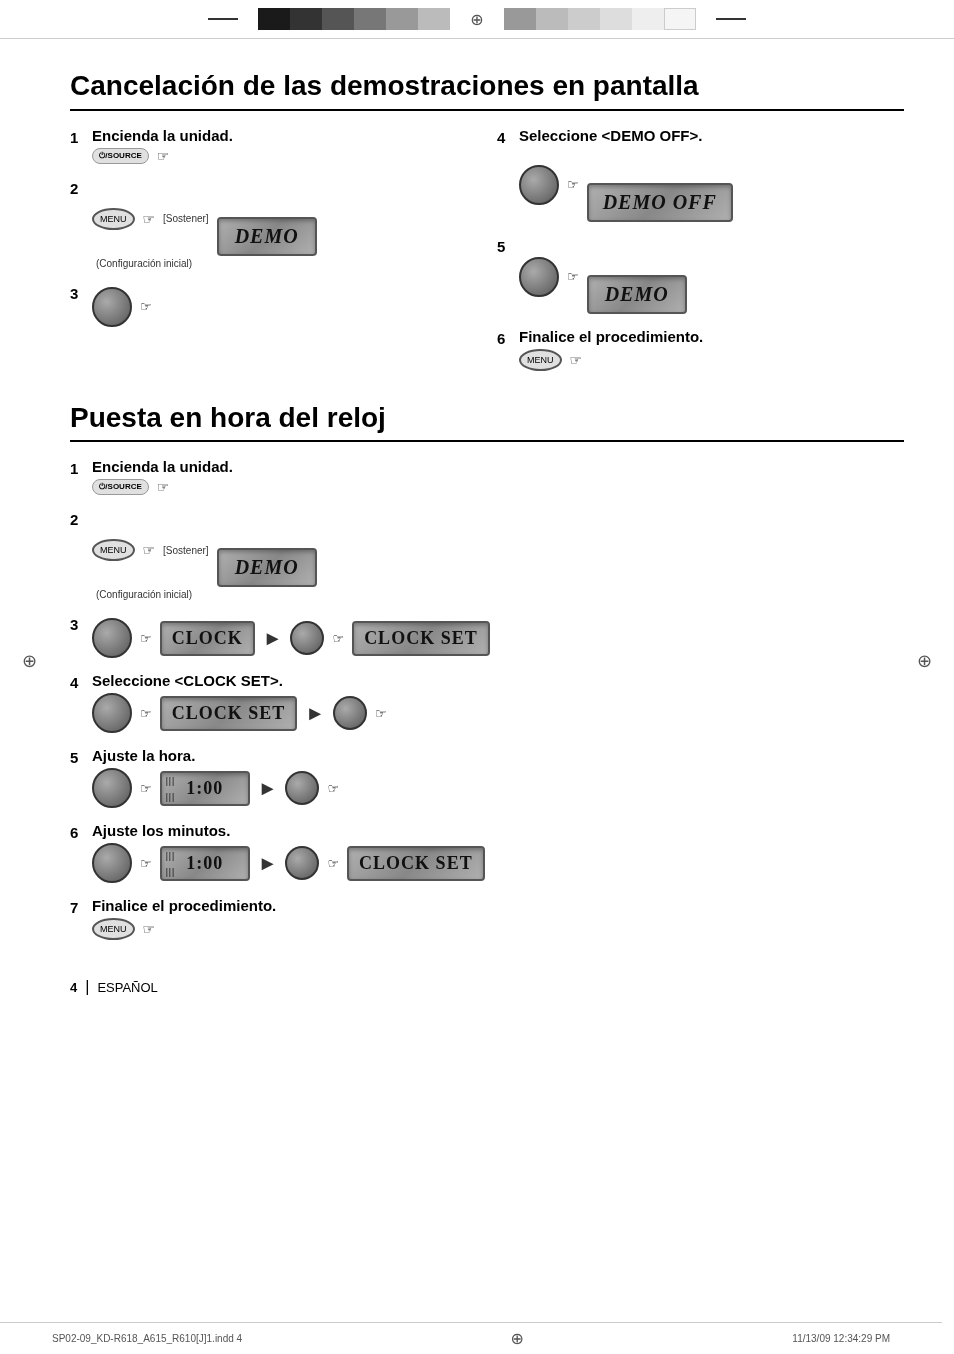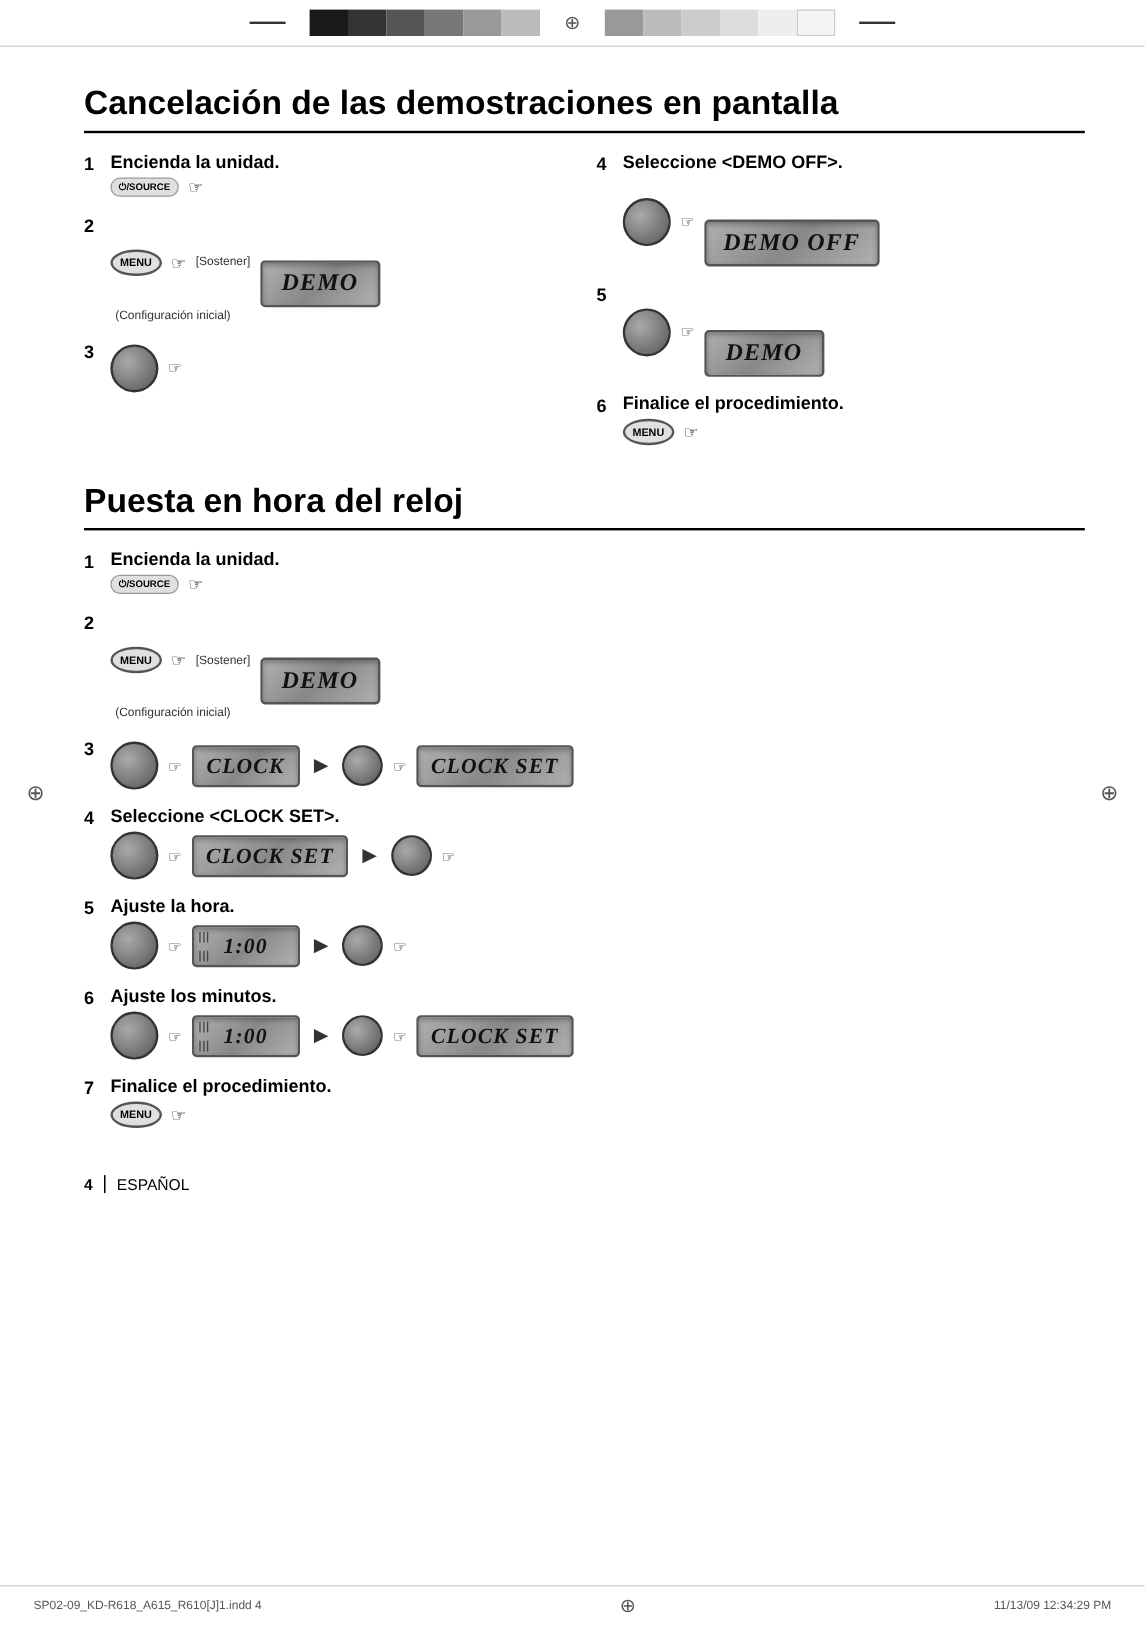--- a/index.html
+++ b/index.html
@@ -120,21 +120,21 @@
 
     
     .menu-btn {
       display: inline-flex;
       align-items: center;
       background: #e0e0e0;
       border: 2px solid #555;
       border-radius: 50%;
       padding: 4px 6px;
       font-size: 9px;
-      font-weight: bold;
+      font-weight: normal;
     }
 
     
     .display-screen {
       background: linear-gradient(135deg, #b0b0b0, #888, #b0b0b0);
       border: 2px solid #555;
       border-radius: 4px;
       padding: 6px 14px;
       font-family: 'Times New Roman', serif;
       font-style: italic;
@@ -147,21 +147,20 @@
       color: #111;
       box-shadow: inset 0 2px 4px rgba(0,0,0,0.3);
       margin-top: 35px;
     }
     .display-screen-sm {
       background: linear-gradient(135deg, #b0b0b0, #888, #b0b0b0);
       border: 2px solid #555;
       border-radius: 4px;
       padding: 5px 10px;
       font-family: 'Times New Roman', serif;
-      font-style: italic;
       font-weight: bold;
       font-size: 18px;
       letter-spacing: 1px;
       min-width: 90px;
       text-align: center;
       display: inline-block;
       color: #111;
       box-shadow: inset 0 2px 4px rgba(0,0,0,0.3);
     }
 
@@ -183,25 +182,25 @@
       color: #333;
       margin-top: 2px;
       padding-left: 4px;
     }
 
     
     .footer {
       position: absolute;
       bottom: 0;
       left: 0;
-      right: 0;
+      right: 12px;
       display: flex;
       justify-content: space-between;
       align-items: center;
-      padding: 6px 28px;
+      padding: 6px 52px;
       border-top: 1px solid #ccc;
       font-size: 10px;
       color: #555;
     }
     .page-num {
       font-size: 13px;
       font-weight: bold;
     }
     .lang-label {
       font-size: 13px;

